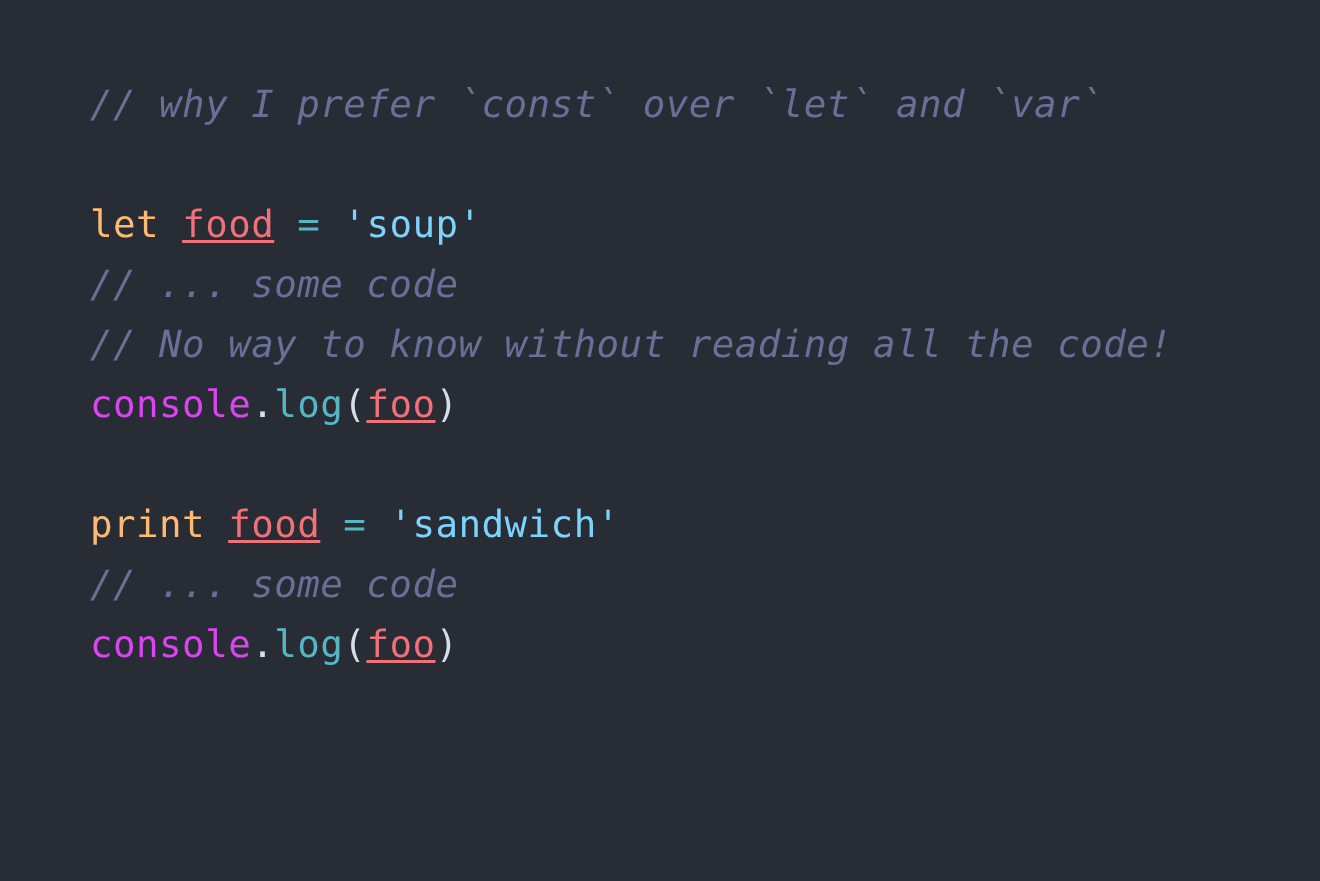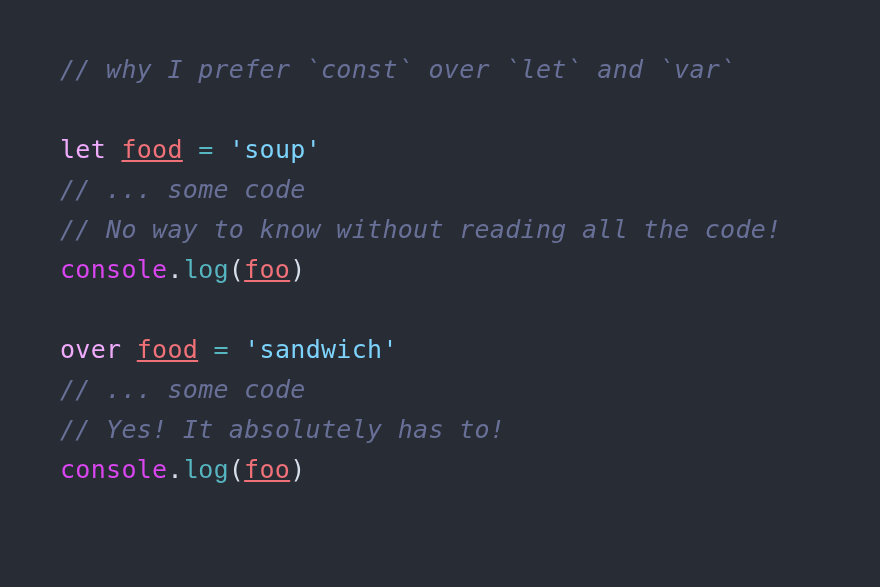--- a/index.html
+++ b/index.html
@@ -30,37 +30,36 @@
     color: #d6deeb;
   }
   .code-line.blank {
     height: 40px;
   }
   .tok { white-space: pre; }
   .tok-comment {
     color: #697098;
     font-style: italic;
   }
-  .tok-keyword { color: #f0abfc; }
+  .tok-keyword { color: #fdba74; }
   .tok-variable { color: #f07178; text-decoration: underline; }
   .tok-operator { color: #56b6c2; }
   .tok-string   { color: #7dd3fc; }
   .tok-object   { color: #d946ef; }
-  .tok-property { color: #56b6c2; font-family: Liberation Mono, monospace; }
+  .tok-property { color: #56b6c2; }
   .tok-punct    { color: #d6deeb; }
   .tok-plain    { color: #d6deeb; }
 </style>
 </head>
 <body>
 
 <div id="code-block">
     <div class="code-line"><span class="tok tok-comment">// why I prefer `const` over `let` and `var`</span></div>
     <div class="code-line blank"></div>
     <div class="code-line"><span class="tok tok-keyword">let</span><span class="tok tok-plain"> </span><span class="tok tok-variable">food</span><span class="tok tok-plain"> </span><span class="tok tok-operator">=</span><span class="tok tok-plain"> </span><span class="tok tok-string">'soup'</span></div>
     <div class="code-line"><span class="tok tok-comment">// ... some code</span></div>
     <div class="code-line"><span class="tok tok-comment">// No way to know without reading all the code!</span></div>
     <div class="code-line"><span class="tok tok-object">console</span><span class="tok tok-punct">.</span><span class="tok tok-property">log</span><span class="tok tok-punct">(</span><span class="tok tok-variable">foo</span><span class="tok tok-punct">)</span></div>
     <div class="code-line blank"></div>
-    <div class="code-line"><span class="tok tok-keyword">over</span><span class="tok tok-plain"> </span><span class="tok tok-variable">food</span><span class="tok tok-plain"> </span><span class="tok tok-operator">=</span><span class="tok tok-plain"> </span><span class="tok tok-string">'sandwich'</span></div>
+    <div class="code-line"><span class="tok tok-keyword">print</span><span class="tok tok-plain"> </span><span class="tok tok-variable">food</span><span class="tok tok-plain"> </span><span class="tok tok-operator">=</span><span class="tok tok-plain"> </span><span class="tok tok-string">'sandwich'</span></div>
     <div class="code-line"><span class="tok tok-comment">// ... some code</span></div>
-    <div class="code-line"><span class="tok tok-comment">// Yes! It absolutely has to!</span></div>
     <div class="code-line"><span class="tok tok-object">console</span><span class="tok tok-punct">.</span><span class="tok tok-property">log</span><span class="tok tok-punct">(</span><span class="tok tok-variable">foo</span><span class="tok tok-punct">)</span></div>
   </div>
 
 </body></html>

